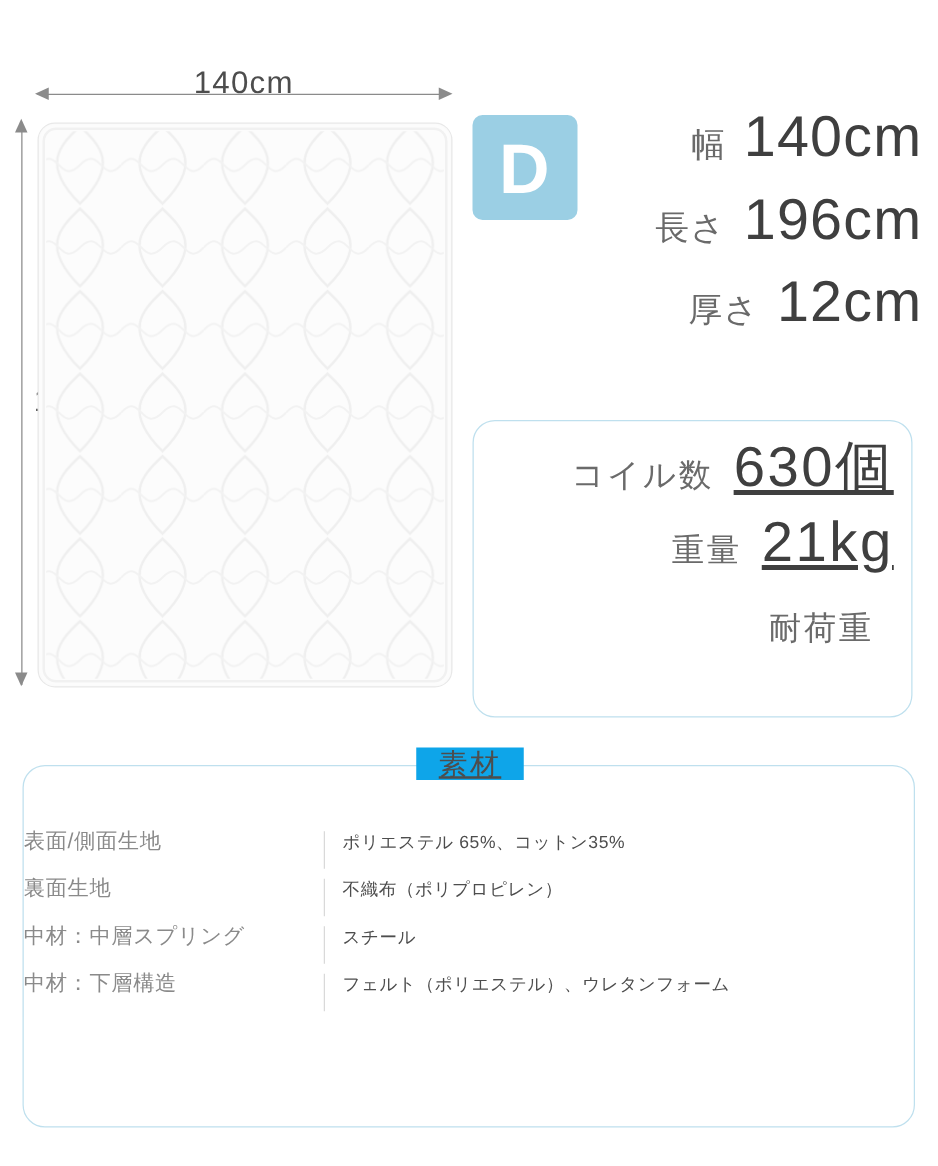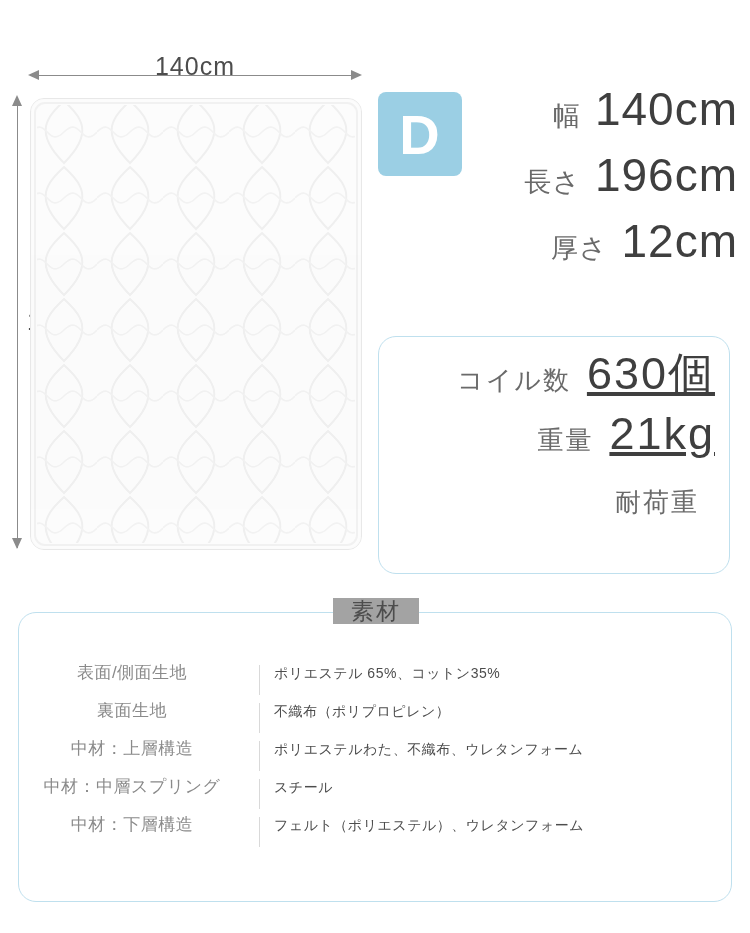--- a/index.html
+++ b/index.html
@@ -221,37 +221,38 @@
     position: absolute;
     left: 0;
     top: -17px;
     width: 714px;
     text-align: center;
     font-size: 23px;
     color: #4d4d4d;
     letter-spacing: 2px;
   }
   .materials-title span {
-    background: #a3a3a3;
+    background: #0ea5e9;
     padding: 0 18px;
+    text-decoration: underline;
   }
   .mat-table {
     position: absolute;
     left: 0;
     top: 48px;
     width: 714px;
   }
   .mat-row {
     display: flex;
     align-items: baseline;
     height: 38px;
   }
   .mat-key {
     width: 240px;
-    text-align: center;
+    text-align: left;
     font-size: 17px;
     color: #8a8a8a;
     padding-right: 14px;
     box-sizing: border-box;
     letter-spacing: 0.5px;
   }
   .mat-sep {
     width: 1px;
     align-self: stretch;
     background: #d9d9d9;
@@ -338,25 +339,20 @@
         <div class="mat-key">表面/側面生地</div>
         <div class="mat-sep"></div>
         <div class="mat-val">ポリエステル 65%、コットン35%</div>
       </div>
       <div class="mat-row">
         <div class="mat-key">裏面生地</div>
         <div class="mat-sep"></div>
         <div class="mat-val">不織布（ポリプロピレン）</div>
       </div>
       <div class="mat-row">
-        <div class="mat-key">中材：上層構造</div>
-        <div class="mat-sep"></div>
-        <div class="mat-val">ポリエステルわた、不織布、ウレタンフォーム</div>
-      </div>
-      <div class="mat-row">
         <div class="mat-key">中材：中層スプリング</div>
         <div class="mat-sep"></div>
         <div class="mat-val">スチール</div>
       </div>
       <div class="mat-row">
         <div class="mat-key">中材：下層構造</div>
         <div class="mat-sep"></div>
         <div class="mat-val">フェルト（ポリエステル）、ウレタンフォーム</div>
       </div>
     </div>

